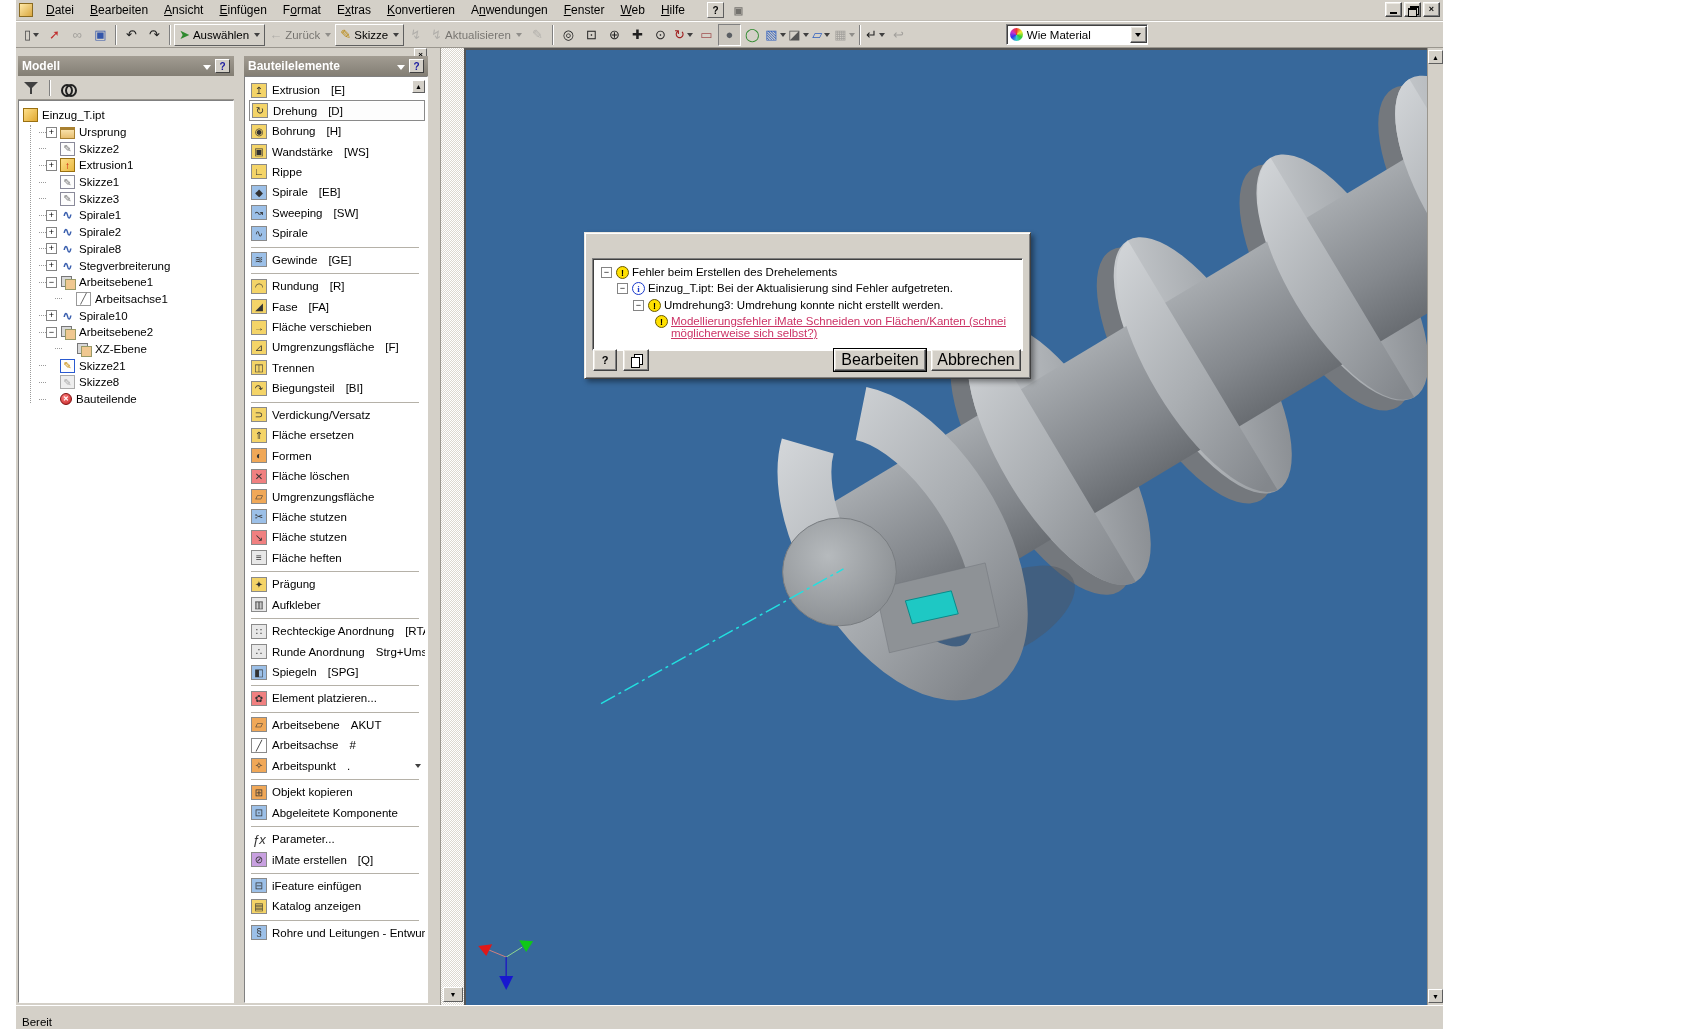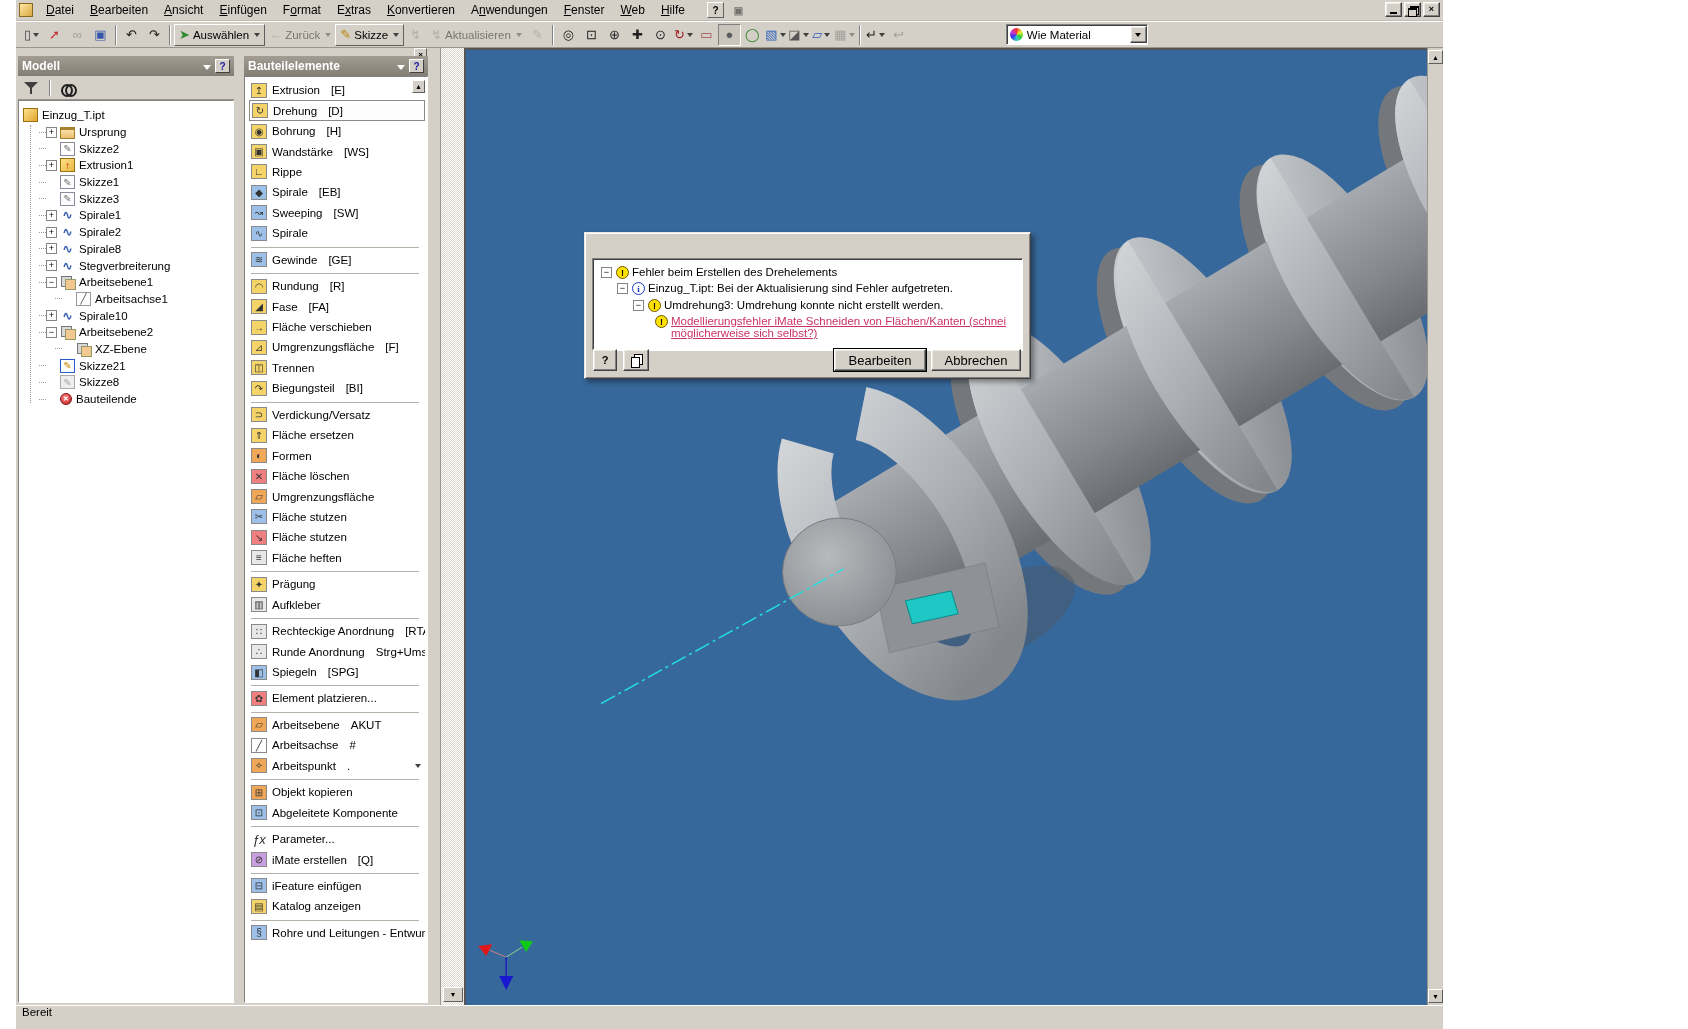--- a/index.html
+++ b/index.html
@@ -109,26 +109,26 @@
   .dexp { flex:none; width:11px; height:11px; border:1px solid #848484; background:#fff; font-size:9px; line-height:9px; text-align:center; margin:1px 4px 0 0; }
   .ic-warn { flex:none; width:13px; height:13px; border-radius:50%; background:#ffe000; border:1px solid #6a5a00; color:#000; font-size:9px; font-weight:bold; text-align:center; line-height:12px; margin-right:3px; }
   .ic-info { flex:none; width:13px; height:13px; border-radius:50%; background:#fff; border:1px solid #1a3acc; color:#1a3acc; font-size:9px; font-weight:bold; font-family:"Liberation Serif",serif; text-align:center; line-height:12px; margin-right:3px; }
   .dlink { color:#cc3366; text-decoration:underline; }
   .dlg-buttons { position:absolute; left:7px; right:7px; bottom:7px; height:22px; }
   .dlg-help { position:absolute; left:1px; top:0; width:24px; height:22px; font-weight:bold; font-size:11px; display:flex; align-items:center; justify-content:center; }
   .dlg-copy { position:absolute; left:31px; top:0; width:26px; height:22px; display:flex; align-items:center; justify-content:center; }
   .copy-glyph { position:relative; width:11px; height:12px; }
   .copy-glyph:before { content:""; position:absolute; left:3px; top:0; width:7px; height:9px; border:1px solid #000; background:#fff; }
   .copy-glyph:after { content:""; position:absolute; left:0; top:3px; width:7px; height:9px; border:1px solid #000; background:#fff; }
-  .dlg-btn { position:absolute; top:0; height:22px; font-size:13px; display:flex; align-items:center; justify-content:center; }
+  .dlg-btn { position:absolute; top:0; height:22px; font-size:16px; display:flex; align-items:center; justify-content:center; }
   .default-btn { outline:1px solid #000; }
 
   
   .statusbar { position:absolute; left:0; bottom:0; width:100%; height:24px; background:#d4d0c8; border-top:1px solid #fff; font-size:11.5px; }
-  .status-left { position:absolute; left:6px; top:0; }
+  .status-left { position:absolute; left:6px; top:10px; }
   .scell { position:absolute; top:4px; height:16px; border:1px solid; border-color:#808080 #fff #fff #808080; text-align:center; line-height:14px; background:#d4d0c8; }
   .sprog { position:absolute; top:4px; left:1498px; width:46px; height:16px; border:1px solid; border-color:#808080 #fff #fff #808080; display:flex; }
   .sprog .g { width:55%; background:#00d400; } .sprog .b { flex:1; background:#000; }
   .sat-icon { position:absolute; left:1554px; top:5px; width:14px; height:14px; border:2px solid #667; border-radius:50%; }
   .sat-icon:after { content:""; position:absolute; left:4px; top:-4px; width:2px; height:14px; background:#667; transform:rotate(40deg); }
   .status-right-icon { position:absolute; left:1674px; top:4px; width:12px; height:15px; background:linear-gradient(#4a7ad0,#1a3a90); border:1px solid #102a70; border-radius:2px; }
 </style>
 </head>
 <body>
 

